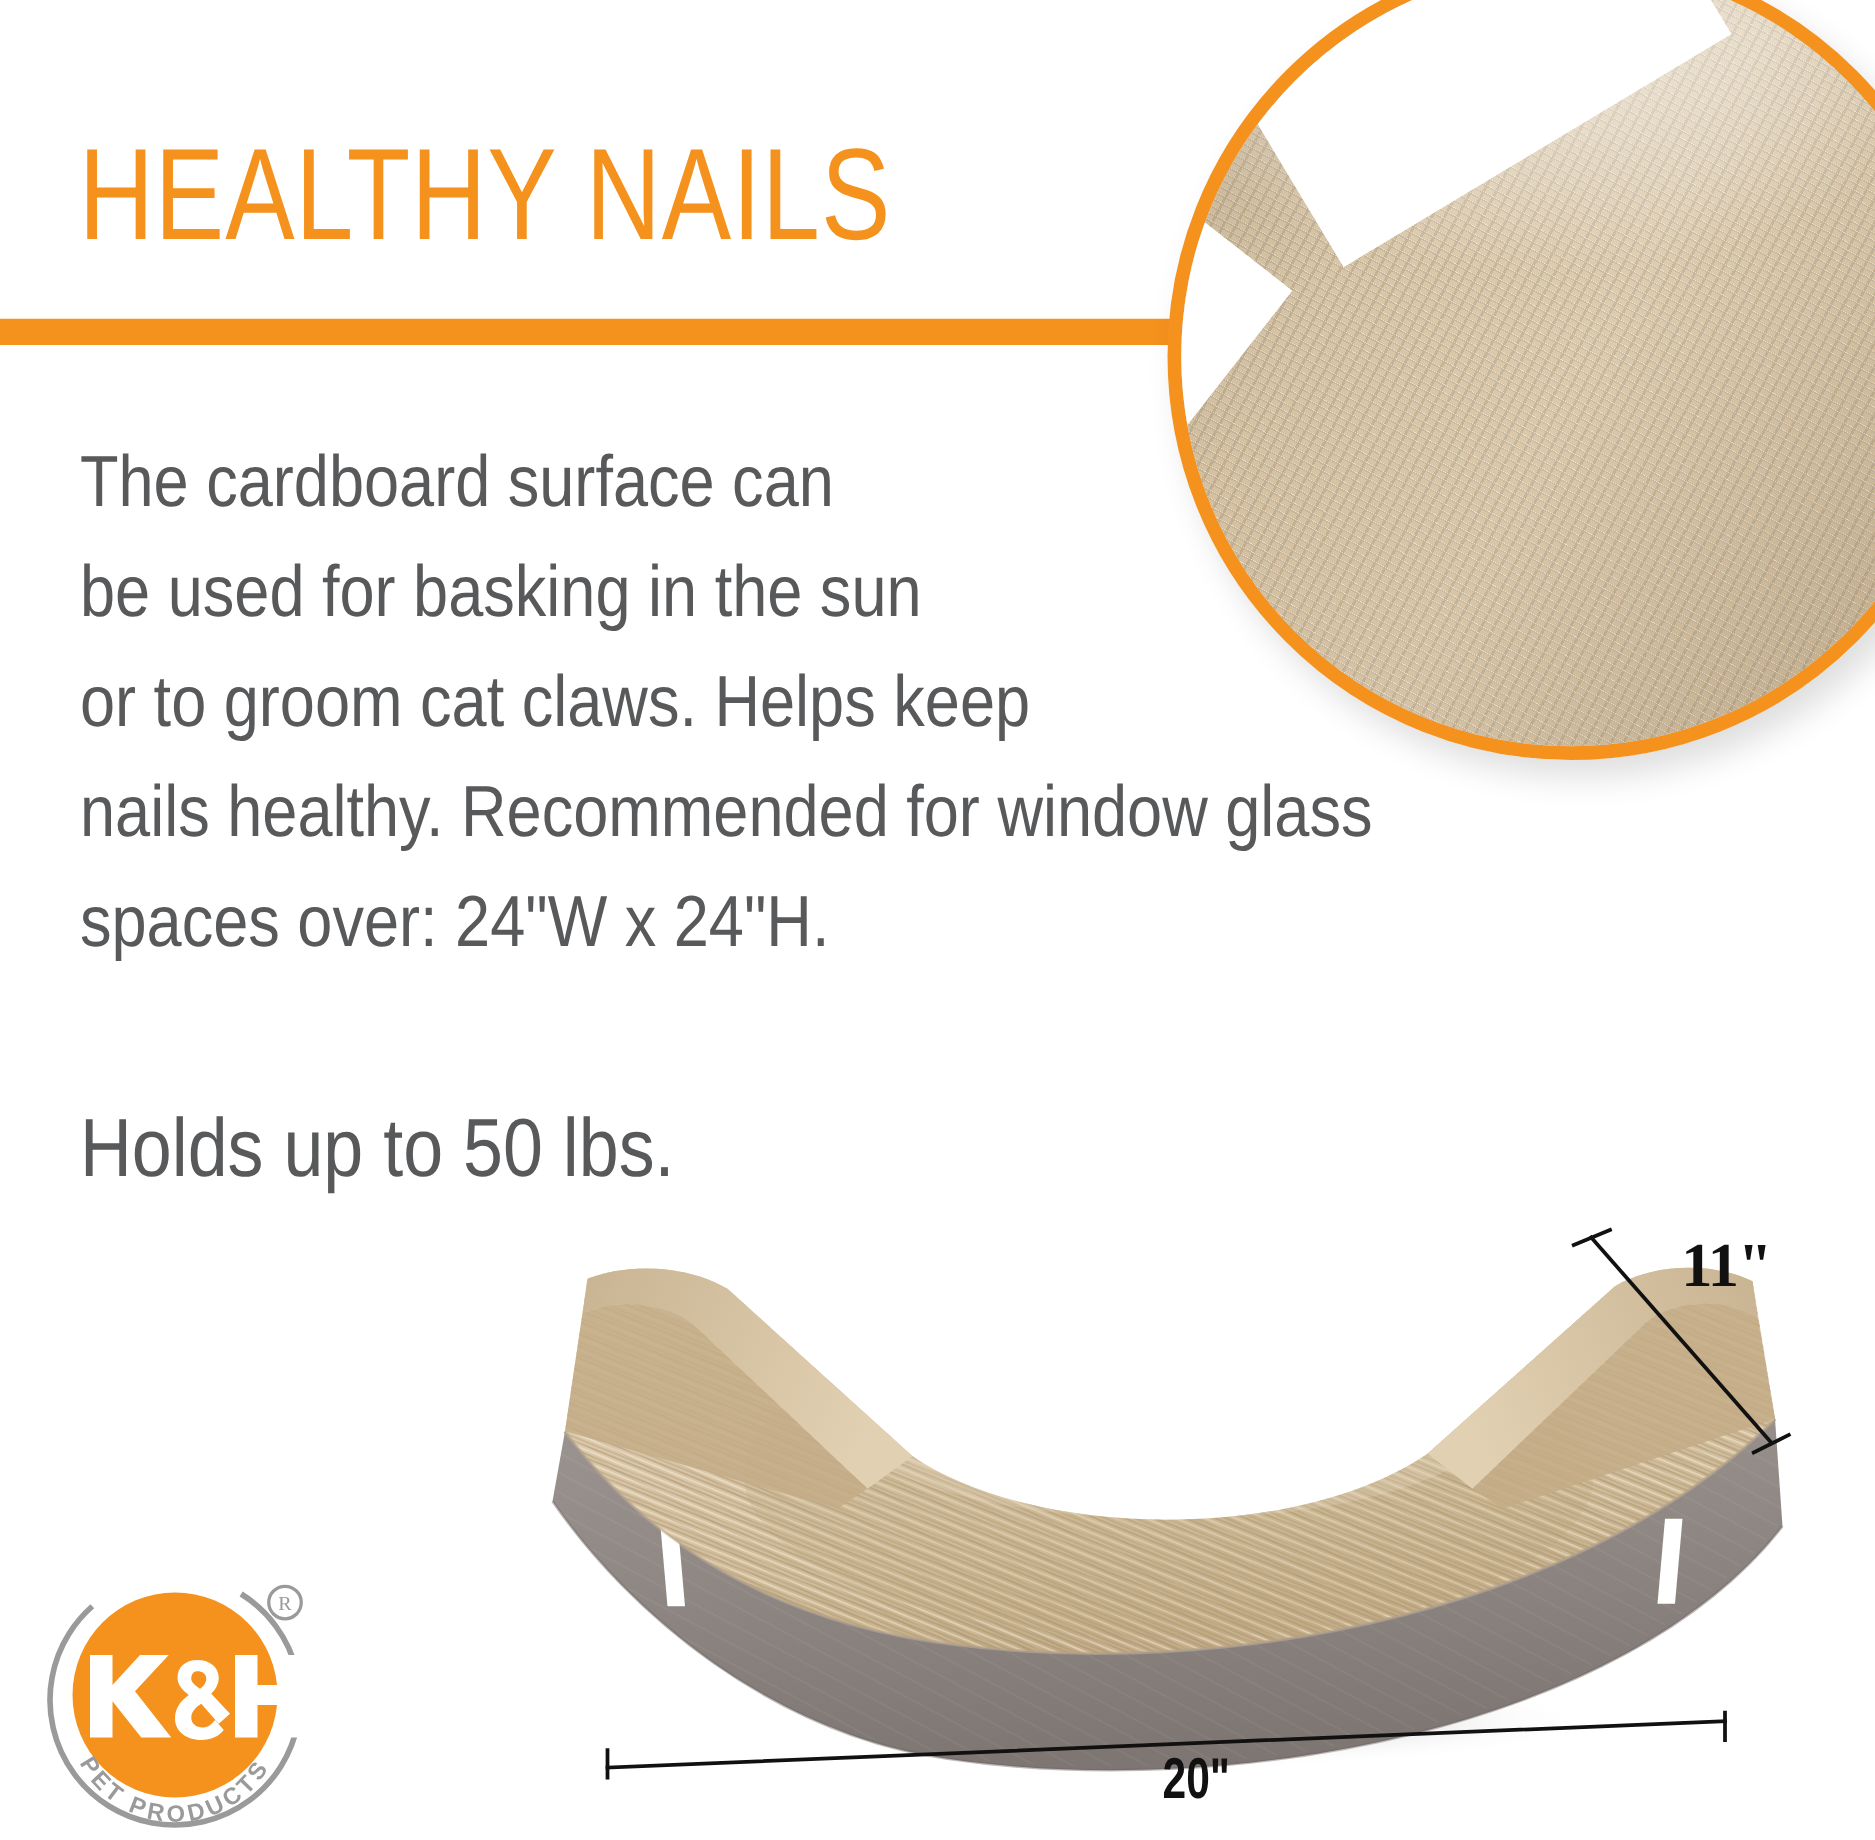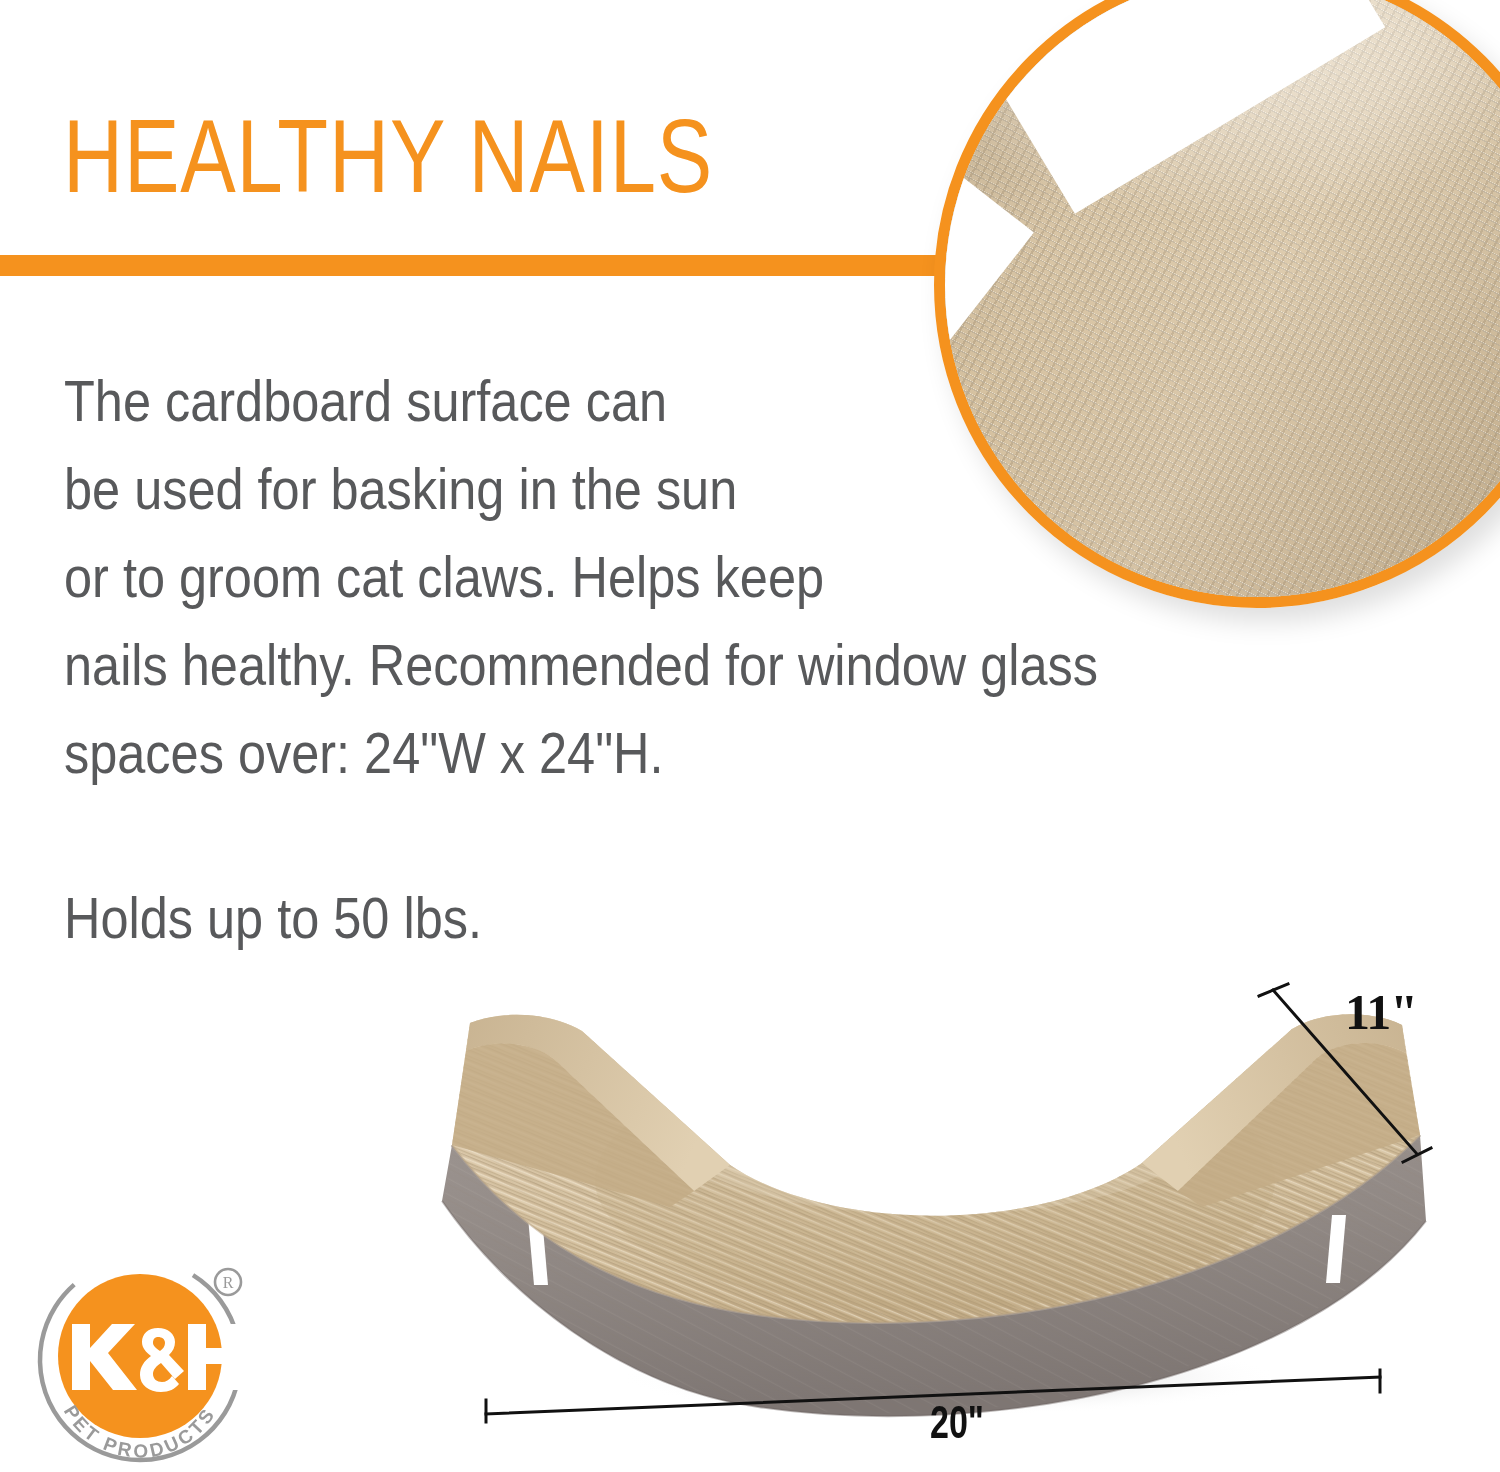--- a/index.html
+++ b/index.html
@@ -82,34 +82,34 @@
     position:absolute;
     left:-8%; top:30%;
     width:36%; height:40%;
     background:#ffffff;
     transform:rotate(-52deg);
     transform-origin:0 100%;
   }
 
   
   #body-copy {
-    position:absolute; left:64px; top:357px;
+    position:absolute; left:64px; top:342px;
     width:1420px;
     color:#58595B;
     font-size:58px;
     line-height:88px;
     font-family:"Liberation Sans", sans-serif;
     font-weight:400;
   }
   #body-copy .ln { display:block; transform:scaleX(0.87); transform-origin:left center; white-space:nowrap; }
 
   #holds-line {
     position:absolute; left:64px; top:874px;
     color:#58595B;
-    font-size:58px; line-height:88px;
+    font-size:66px; line-height:88px;
     font-family:"Liberation Sans", sans-serif;
   }
   #holds-line .ln { display:block; transform:scaleX(0.87); transform-origin:left center; white-space:nowrap; }
 
   
   #product { position:absolute; left:430px; top:985px; width:1010px; height:420px; }
   #product svg { display:block; width:100%; height:100%; overflow:visible; }
 
   
   #dim-11 { position:absolute; left:1255px; top:978px; width:210px; height:190px; }

